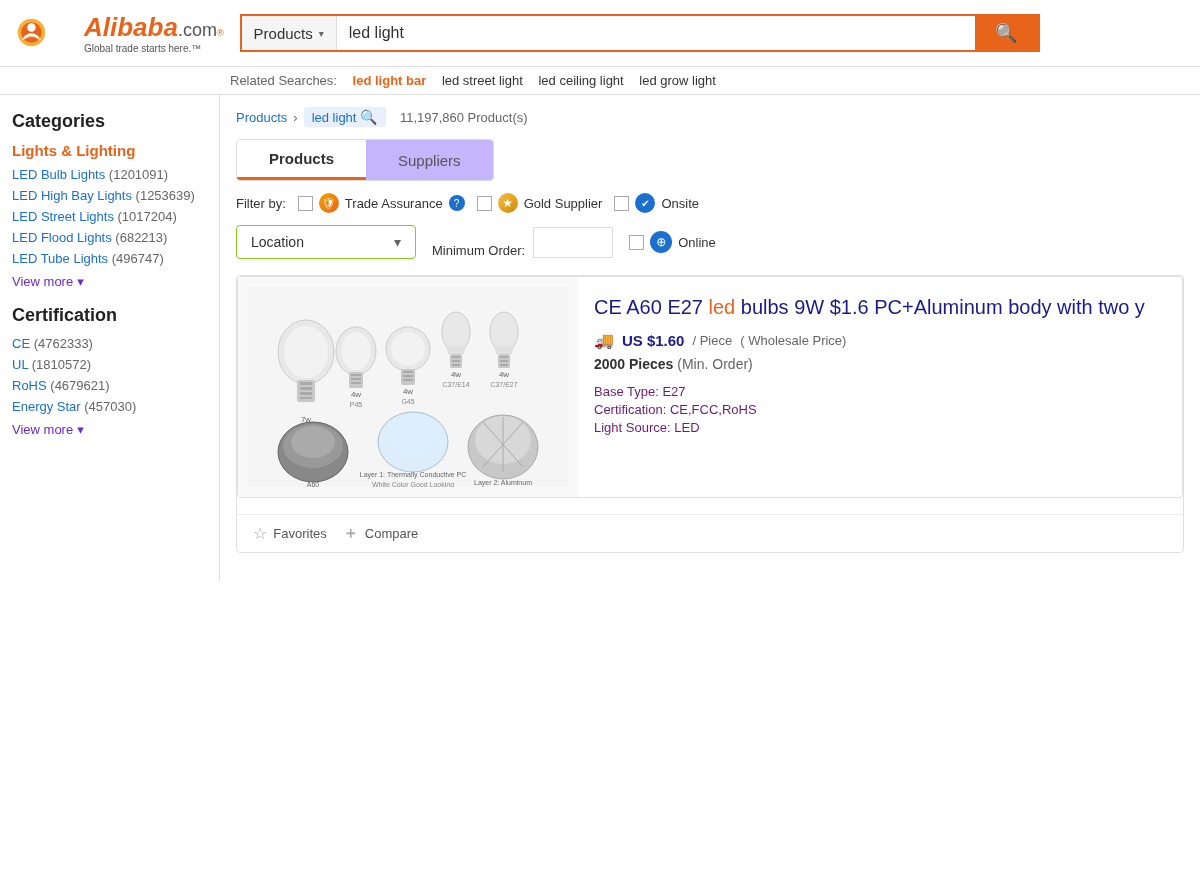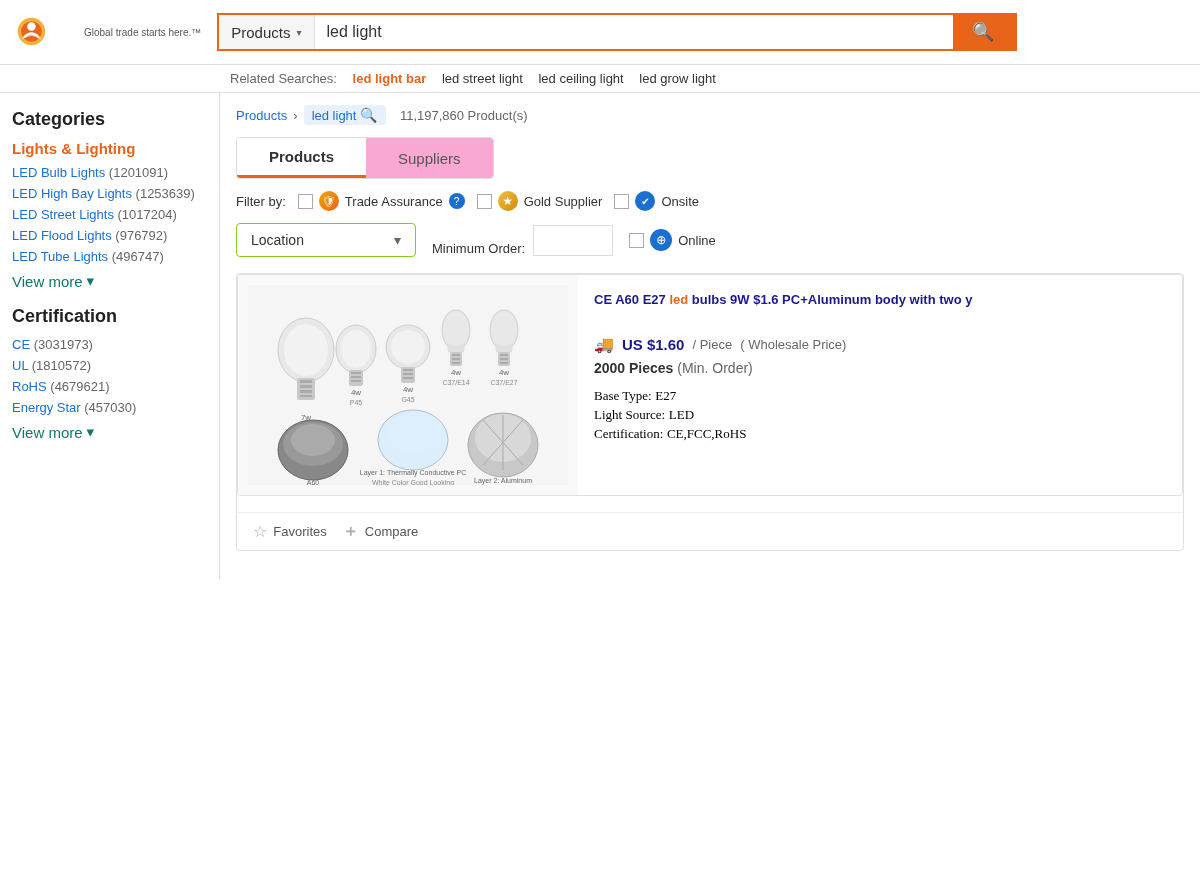--- a/index.html
+++ b/index.html
@@ -26,38 +26,38 @@
     
     .main-container { display: flex; }
 
     
     .sidebar { width: 220px; padding: 16px 12px; border-right: 1px solid #e0e0e0; flex-shrink: 0; }
     .sidebar-section-title { font-size: 18px; font-weight: bold; color: #222; margin-bottom: 10px; margin-top: 16px; }
     .sidebar-section-title:first-child { margin-top: 0; }
     .sidebar-category-header { font-size: 15px; font-weight: bold; color: #e8641a; margin-bottom: 8px; cursor: pointer; }
     .sidebar-item { font-size: 13px; color: #1a6fcf; margin-bottom: 6px; cursor: pointer; }
     .sidebar-item .count { color: #666; }
-    .view-more { font-size: 15px; color: #0f766e; cursor: pointer; display: flex; align-items: center; gap: 4px; margin-top: 8px; margin-bottom: 8px; }
+    .view-more { font-size: 13px; color: #6d28d9; cursor: pointer; display: flex; align-items: center; gap: 4px; margin-top: 8px; margin-bottom: 8px; }
 
     
     .content { flex: 1; padding: 12px 16px; }
 
     
     .breadcrumb { display: flex; align-items: center; gap: 6px; font-size: 13px; margin-bottom: 12px; }
     .breadcrumb a { color: #1a6fcf; text-decoration: none; }
     .breadcrumb .separator { color: #666; }
     .breadcrumb .current { color: #1a6fcf; background: #e8f0fe; padding: 2px 8px; border-radius: 3px; display: flex; align-items: center; gap: 4px; }
     .breadcrumb .search-icon { font-size: 14px; color: #666; }
     .result-count { font-size: 13px; color: #666; margin-left: 8px; }
 
     
     .tabs { display: flex; border: 1px solid #ddd; border-radius: 4px; overflow: hidden; margin-bottom: 12px; width: fit-content; }
     .tab { padding: 10px 32px; font-size: 15px; cursor: pointer; color: #333; background: #fff; border: none; }
     .tab.active { background: #fff; font-weight: bold; color: #333; border-bottom: 3px solid #e8641a; }
-    .tab:not(.active) { background: #f9a8d4; color: #555; }
+    .tab:not(.active) { background: #c4b5fd; color: #555; }
 
     
     .filter-bar { display: flex; align-items: center; gap: 12px; margin-bottom: 12px; flex-wrap: wrap; }
     .filter-label { font-size: 13px; color: #333; font-weight: normal; }
     .filter-item { display: flex; align-items: center; gap: 6px; font-size: 13px; color: #333; cursor: pointer; }
     .filter-checkbox { width: 15px; height: 15px; border: 1px solid #aaa; background: #fff; display: inline-flex; align-items: center; justify-content: center; cursor: pointer; }
     .help-icon { width: 16px; height: 16px; border-radius: 50%; background: #1a6fcf; color: white; font-size: 10px; display: inline-flex; align-items: center; justify-content: center; cursor: pointer; }
 
     
     .filter-row2 { display: flex; align-items: center; gap: 16px; margin-bottom: 16px; }
@@ -65,31 +65,31 @@
     .location-dropdown .chevron { color: #666; }
     .min-order { display: flex; align-items: flex-end; gap: 8px; font-size: 13px; color: #333; }
     .min-order-input { width: 80px; border: 1px solid #ddd; padding: 7px 8px; font-size: 13px; outline: none; }
     .online-filter { display: flex; align-items: center; gap: 6px; font-size: 13px; color: #333; }
     .online-icon { width: 22px; height: 22px; border-radius: 50%; background: #1a6fcf; color: white; font-size: 12px; display: inline-flex; align-items: center; justify-content: center; }
 
     
     .product-card { display: flex; border: 1px solid #e0e0e0; border-radius: 4px; overflow: hidden; margin-bottom: 16px; }
     .product-image { width: 340px; height: 220px; background: #f9f9f9; flex-shrink: 0; display: flex; align-items: center; justify-content: center; overflow: hidden; }
     .product-info { padding: 16px; flex: 1; }
-    .product-title { font-size: 13px; font-weight: bold; color: #1a1a8c; margin-bottom: 26px; line-height: 1.4; }
+    .product-title { font-size: 20px; font-weight: normal; color: #1a1a8c; margin-bottom: 10px; line-height: 1.4; }
     .product-title .highlight { color: #e8641a; }
     .product-price-row { display: flex; align-items: center; gap: 8px; margin-bottom: 6px; }
     .shipping-icon { color: #1a6fcf; font-size: 16px; }
     .price { font-size: 15px; font-weight: bold; color: #1a1a8c; }
     .price-type { font-size: 13px; color: #666; }
     .min-order-row { font-size: 14px; margin-bottom: 12px; }
     .min-order-bold { font-weight: bold; }
     .min-order-gray { color: #666; }
     .spec-row { font-size: 13px; color: #666; margin-bottom: 3px; }
-    .spec-row span { color: #000000; font-family: Liberation Serif, serif; }
+    .spec-row span { color: #701a75; }
 
     
     .product-actions { display: flex; align-items: center; gap: 16px; padding: 8px 16px; border-top: 1px solid #eee; }
     .action-btn { display: flex; align-items: center; gap: 6px; font-size: 13px; color: #555; cursor: pointer; background: none; border: none; }
     .star-icon { color: #aaa; font-size: 16px; }
     .plus-icon { color: #aaa; font-size: 16px; font-weight: bold; }
 
     .product-card-wrapper { border: 1px solid #e0e0e0; border-radius: 4px; overflow: hidden; margin-bottom: 16px; }
   </style>
 </head>
@@ -102,20 +102,25 @@
       <svg class="logo-icon" viewBox="0 0 70 45" xmlns="http://www.w3.org/2000/svg">
 
         <ellipse cx="18" cy="22" rx="16" ry="16" fill="#f5a623" opacity="0.9"></ellipse>
         <ellipse cx="18" cy="22" rx="12" ry="12" fill="#e8641a"></ellipse>
 
         <ellipse cx="18" cy="16" rx="5" ry="5" fill="white"></ellipse>
         <path d="M10 28 Q18 20 26 28" stroke="white" stroke-width="2.5" fill="none" stroke-linecap="round"></path>
         <path d="M8 30 Q18 22 28 30" stroke="white" stroke-width="2" fill="none" stroke-linecap="round" opacity="0.6"></path>
       </svg>
       <div>
+        <div style="display:flex; align-items:baseline; gap:0;">
+          <span style="font-size:26px; font-weight:bold; color:#e8641a; font-style:italic;">Alibaba</span>
+            <span style="font-size:18px; color:#555; font-style:normal;">.com</span>
+            <sup style="font-size:9px; color:#e8641a;">®</sup>
+        </div>
         <div style="font-size:10px; color:#555;">Global trade starts here.™</div>
       </div>
     </div>
   </div>
 
   <div class="search-bar">
     <div class="search-category">
       <span>Products</span>
       <span class="chevron">▾</span>
     </div>
@@ -141,33 +146,33 @@
     <div class="sidebar-item">
       <span>LED Bulb Lights </span><span class="count">(1201091)</span>
     </div>
     <div class="sidebar-item">
       <span>LED High Bay Lights </span><span class="count">(1253639)</span>
     </div>
     <div class="sidebar-item">
       <span>LED Street Lights </span><span class="count">(1017204)</span>
     </div>
     <div class="sidebar-item">
-      <span>LED Flood Lights </span><span class="count">(976792)</span>
+      <span>LED Flood Lights </span><span class="count">(682213)</span>
     </div>
     <div class="sidebar-item">
       <span>LED Tube Lights </span><span class="count">(496747)</span>
     </div>
     <div class="view-more">
       <span>View more</span>
       <span>▾</span>
     </div>
 
     <div class="sidebar-section-title">Certification</div>
     <div class="sidebar-item">
-      <span>CE </span><span class="count">(3031973)</span>
+      <span>CE </span><span class="count">(4762333)</span>
     </div>
     <div class="sidebar-item">
       <span>UL </span><span class="count">(1810572)</span>
     </div>
     <div class="sidebar-item">
       <span>RoHS </span><span class="count">(4679621)</span>
     </div>
     <div class="sidebar-item">
       <span>Energy Star </span><span class="count">(457030)</span>
     </div>
@@ -339,26 +344,26 @@
           </div>
           <div class="min-order-row">
             <span class="min-order-bold" style="font-weight: bold;">2000 Pieces</span>
             <span class="min-order-gray" style="color: rgb(102, 102, 102); font-weight: normal;"> (Min. Order)</span>
           </div>
           <div class="spec-row">
             <span>Base Type:</span>
             <span>E27</span>
           </div>
           <div class="spec-row">
+            <span>Certification:</span>
+            <span>CE,FCC,RoHS</span>
+          </div>
+          <div class="spec-row">
             <span>Light Source:</span>
             <span>LED</span>
-          </div>
-          <div class="spec-row">
-            <span>Certification:</span>
-            <span>CE,FCC,RoHS</span>
           </div>
         </div>
       </div>
 
       <div class="product-actions">
         <button class="action-btn">
           <span class="star-icon">☆</span>
           <span>Favorites</span>
         </button>
         <button class="action-btn">

